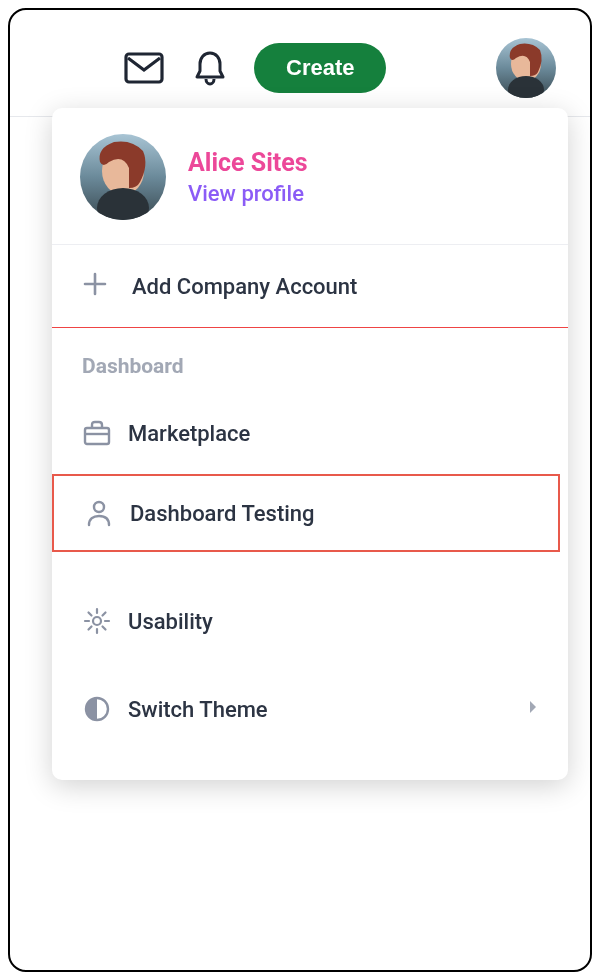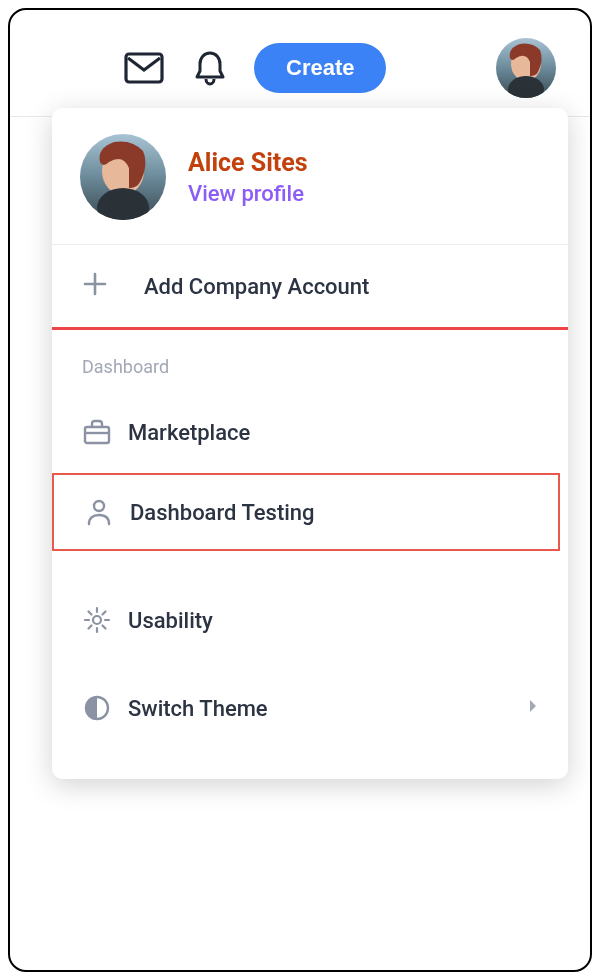--- a/index.html
+++ b/index.html
@@ -32,21 +32,21 @@
     .mail-icon, .bell-icon {
       width: 44px;
       height: 44px;
       display: flex;
       align-items: center;
       justify-content: center;
       color: #1f2633;
       cursor: pointer;
     }
     .create-btn {
-      background: #3b82f6;
+      background: #15803d;
       color: #fff;
       border: none;
       border-radius: 28px;
       padding: 12px 32px;
       font-size: 22px;
       font-weight: 700;
       cursor: pointer;
     }
     .flex-grow { flex: 1; }
     .avatar-small {
@@ -78,47 +78,48 @@
     .profile-header {
       display: flex;
       align-items: center;
       gap: 22px;
       padding: 26px 28px 24px 28px;
       border-bottom: 1px solid #edeef2;
     }
     .profile-name {
       font-size: 25px;
       font-weight: 700;
-      color: #c2410c;
+      color: #ec4899;
       margin-bottom: 4px;
     }
     .profile-link {
       font-size: 22px;
       color: #8b5cf6;
       font-weight: 500;
       cursor: pointer;
     }
     .add-company {
       display: flex;
       align-items: center;
-      gap: 36px;
+      gap: 24px;
       padding: 26px 30px;
-      border-bottom: 3px solid #ef4444;
+      border-bottom: 1px solid #ef4444;
       cursor: pointer;
     }
     .plus-icon { color: #8b92a3; }
     .add-company-label {
       font-size: 22px;
       font-weight: 500;
       color: #2c3443;
     }
     .section-label {
-      font-size: 18px;
+      font-size: 21px;
       color: #a2a8b5;
       padding: 26px 30px 20px 30px;
+      font-weight: bold;
     }
     .menu-item {
       display: flex;
       align-items: center;
       gap: 16px;
       padding: 20px 30px;
       cursor: pointer;
     }
     .menu-item.highlighted {
       border: 2.5px solid #e8594b;

